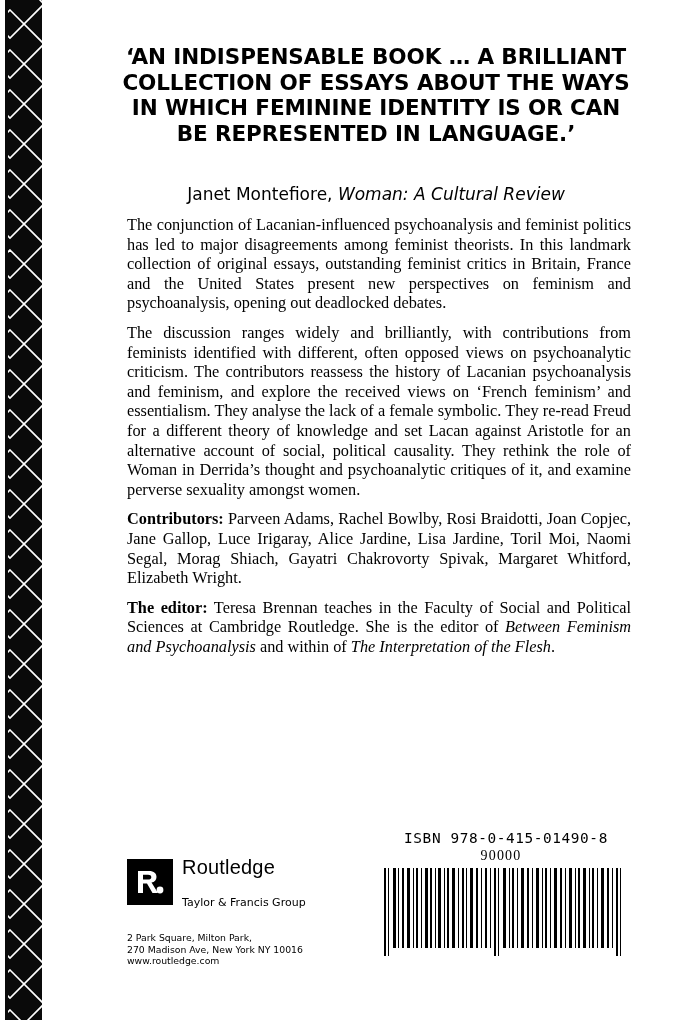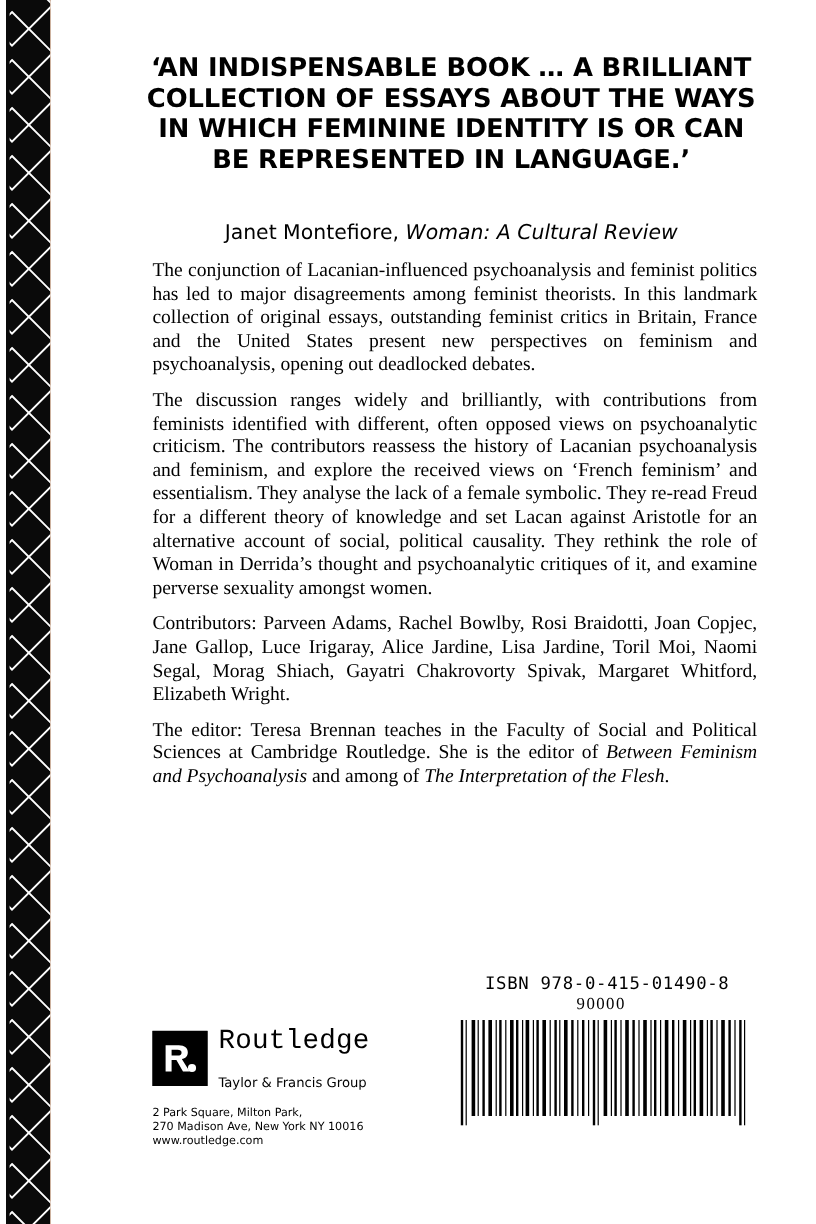--- a/index.html
+++ b/index.html
@@ -100,21 +100,21 @@
     margin: 0 0 10px 0;
     font-family: "Liberation Serif", serif;
     font-size: 16.3px;
     line-height: 19.6px;
     text-align: justify;
     text-justify: inter-word;
     hyphens: auto;
     -webkit-hyphens: auto;
   }
   .lead-label {
-    font-weight: normal;
+    font-weight: bold;
     margin-top: 34px;
   }
   .body-col em { font-style: italic; }
 
   .section-label {
     position: absolute;
     left: 85px;
     top: 748px;
     font-family: "Liberation Serif", serif;
     font-weight: bold;
@@ -140,46 +140,46 @@
     flex: 0 0 auto;
     margin-right: 9px;
   }
   .logo-mark svg { display: block; }
   .logo-text {
     display: flex;
     flex-direction: column;
     justify-content: center;
   }
   .logo-name {
-    font-family: Liberation Mono, monospace;
-    font-size: 23px;
+    font-family: Liberation Sans, sans-serif;
+    font-size: 20px;
     letter-spacing: 0.2px;
     line-height: 25px;
     color: #000;
   }
   .logo-sub {
     font-family: "DejaVu Sans", sans-serif;
     font-size: 11px;
     line-height: 13px;
     color: #000;
     margin-top: 16px;
   }
   .address {
-    margin-top: 13px;
+    margin-top: 23px;
     font-family: "DejaVu Sans", sans-serif;
     font-size: 9.3px;
     line-height: 11.6px;
     color: #000;
   }
 
   
   .barcode-block {
     position: absolute;
     left: 338px;
-    top: 812px;
+    top: 830px;
     width: 252px;
   }
   .isbn-line {
     font-family: "DejaVu Sans Mono", monospace;
     font-size: 14.4px;
     letter-spacing: 0.6px;
     text-align: center;
     color: #000;
   }
   .isbn-sub {
@@ -259,21 +259,21 @@
       <span>Janet Montefiore,</span>
       <em>Woman: A Cultural Review</em>
     </div>
 
     <div class="body-col">
       <p>The conjunction of Lacanian-influenced psychoanalysis and feminist politics has led to major disagreements among feminist theorists. In this landmark collection of original essays, outstanding feminist critics in Britain, France and the United States present new perspectives on feminism and psychoanalysis, opening out deadlocked debates.</p>
       <p>The discussion ranges widely and brilliantly, with contributions from feminists identified with different, often opposed views on psychoanalytic criticism. The contributors reassess the history of Lacanian psychoanalysis and feminism, and explore the received views on ‘French feminism’ and essentialism. They analyse the lack of a female symbolic. They re-read Freud for a different theory of knowledge and set Lacan against Aristotle for an alternative account of social, political causality. They rethink the role of Woman in Derrida’s thought and psychoanalytic critiques of it, and examine perverse sexuality amongst women.</p>
 
       <p><span class="lead-label">Contributors:</span><span> Parveen Adams, Rachel Bowlby, Rosi Braidotti, Joan Copjec, Jane Gallop, Luce Irigaray, Alice Jardine, Lisa Jardine, Toril Moi, Naomi Segal, Morag Shiach, Gayatri Chakrovorty Spivak, Margaret Whitford, Elizabeth Wright.</span></p>
 
-      <p><span class="lead-label">The editor:</span><span> Teresa Brennan teaches in the Faculty of Social and Political Sciences at Cambridge Routledge. She is the editor of </span><em>Between Feminism and Psychoanalysis</em><span> and among of </span><em>The Interpretation of the Flesh</em><span>.</span></p>
+      <p><span class="lead-label">The editor:</span><span> Teresa Brennan teaches in the Faculty of Social and Political Sciences at Cambridge Routledge. She is the editor of </span><em>Between Feminism and Psychoanalysis</em><span> and within of </span><em>The Interpretation of the Flesh</em><span>.</span></p>
     </div>
 
 
     <div class="logo-block">
       <div class="logo-row">
         <div class="logo-mark">
           <svg width="46" height="46" viewBox="0 0 46 46">
             <rect x="0" y="0" width="46" height="46" fill="#000000"></rect>
             <path d="M11 34 L11 12 L22 12 C27 12 29.5 14.5 29.5 18 C29.5 21 27.5 23 24.5 23.6 L31 34 L25.5 34 L20 24.4 L16 24.4 L16 34 Z M16 20.6 L21 20.6 C23 20.6 24.3 19.8 24.3 18.2 C24.3 16.6 23 15.8 21 15.8 L16 15.8 Z" fill="#ffffff"></path>
             <circle cx="33" cy="31" r="3.4" fill="#ffffff"></circle>

